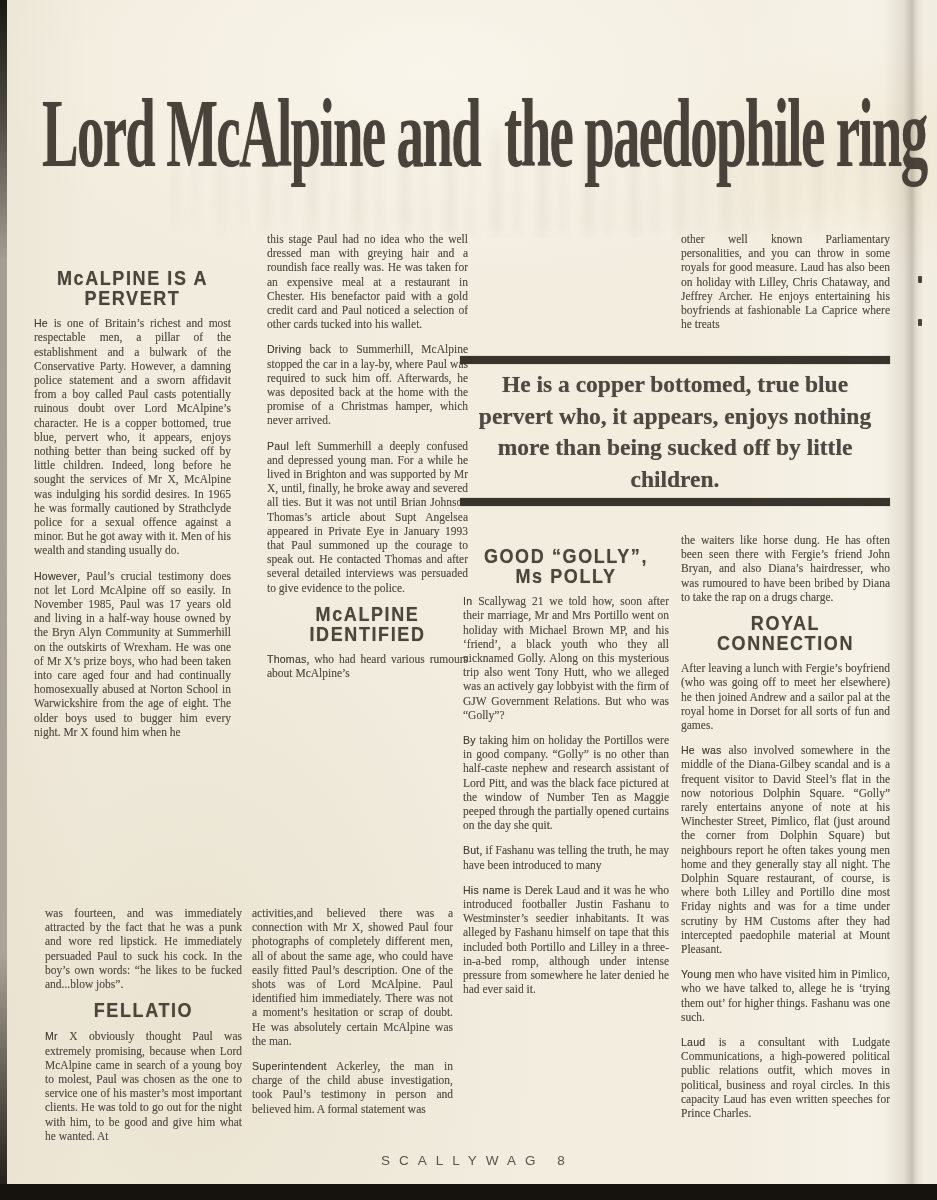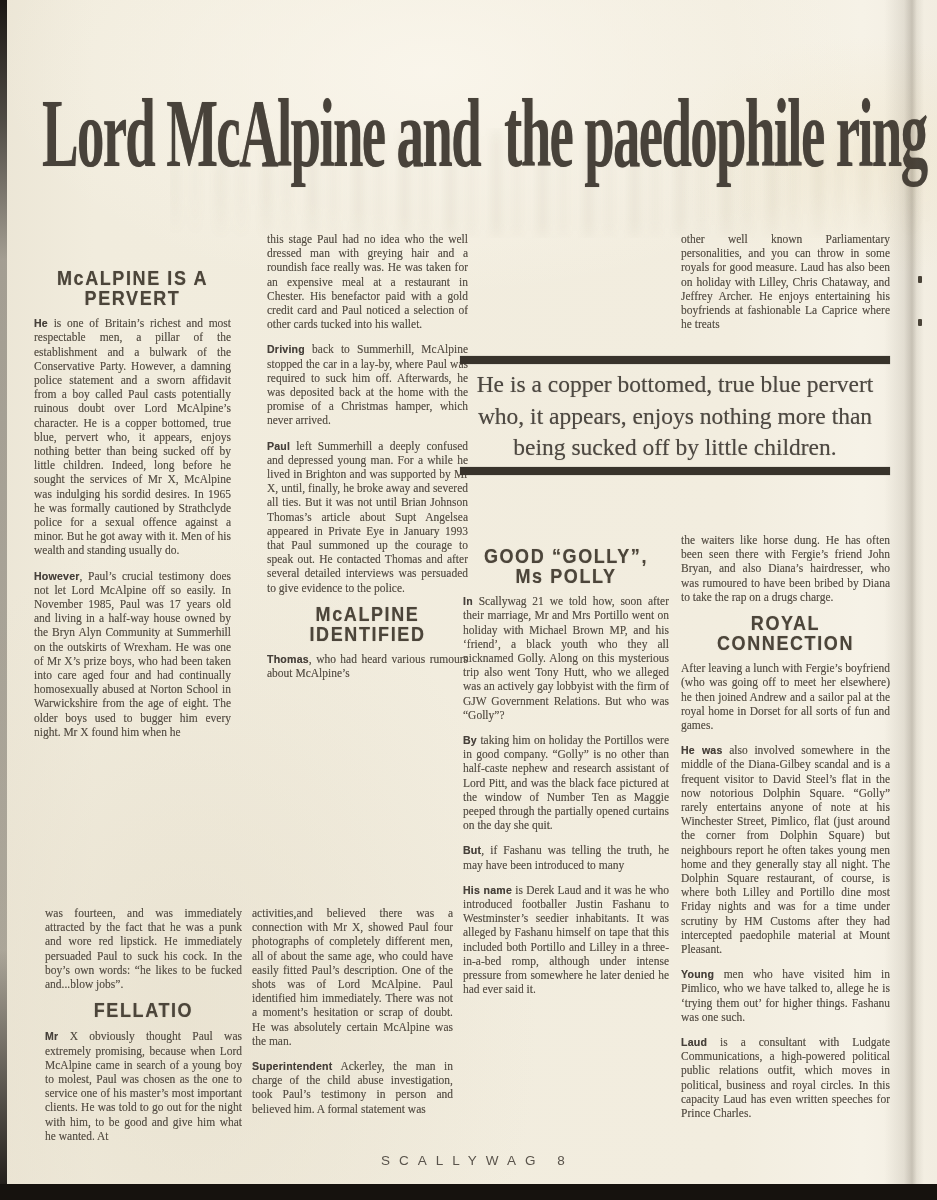--- a/index.html
+++ b/index.html
@@ -31,21 +31,21 @@
   }
   .region{position:absolute;overflow:hidden;z-index:2;}
   .body-para{
     margin:0 0 11px 0;text-align:justify;
     font-size:11.5px;line-height:14.2px;color:#585147;
     text-shadow:0 0 0.6px rgba(88,81,71,0.55);
     hyphens:auto;-webkit-hyphens:auto;
   }
   .body-para:last-child{margin-bottom:0;}
   .lead{
-    font-family:"Liberation Sans",sans-serif;font-weight:700;
+    font-family:"Liberation Sans",sans-serif;font-weight:400;
     font-size:10.6px;color:#46403a;letter-spacing:.2px;
   }
   .col-heading{
     font-family:"Liberation Sans",sans-serif;font-weight:700;
     font-size:18px;line-height:1.06;letter-spacing:1.6px;text-align:center;
     color:#4c453a;white-space:pre-line;margin:3px 0 8px 0;
     transform:scaleY(1.08);transform-origin:50% 50%;
     text-shadow:0 0 0.8px rgba(76,69,58,0.5);
   }
   .pull-quote{position:absolute;z-index:2;}
@@ -98,21 +98,21 @@
       <div class="col-heading">McALPINE
 IDENTIFIED</div>
       <p class="body-para"><span class="lead">Thomas</span>, who had heard various rumours about McAlpine’s</p>
     </div>
 
 
   <div class="region" style="left:681px;top:232px;width:209px;height:122px;">
       <p class="body-para">other well known Parliamentary personalities, and you can throw in some royals for good measure. Laud has also been on holiday with Lilley, Chris Chataway, and Jeffrey Archer. He enjoys entertaining his boyfriends at fashionable La Caprice where he treats</p>
     </div>
 
-  <div class="pull-quote pq-right" style="left:460px;top:356px;width:430px;">
+  <div class="pull-quote pq-right" style="left:460px;top:356px;width:430px;font-weight:bold;">
     <div class="pq-bar"></div>
     <div class="pq-text">He is a copper bottomed, true blue pervert who, it appears, enjoys nothing more than being sucked off by little children.</div>
     <div class="pq-bar"></div>
   </div>
 
   <div class="region" style="left:463px;top:545px;width:206px;height:606px;">
       <div class="col-heading">GOOD “GOLLY”,
 Ms POLLY</div>
       <p class="body-para"><span class="lead">In</span> Scallywag 21 we told how, soon after their marriage, Mr and Mrs Portillo went on holiday with Michael Brown MP, and his ‘friend’, a black youth who they all nicknamed Golly. Along on this mysterious trip also went Tony Hutt, who we alleged was an actively gay lobbyist with the firm of GJW Government Relations. But who was “Golly”?</p>
       <p class="body-para"><span class="lead">By</span> taking him on holiday the Portillos were in good company. “Golly” is no other than half-caste nephew and research assistant of Lord Pitt, and was the black face pictured at the window of Number Ten as Maggie peeped through the partially opened curtains on the day she quit.</p>

